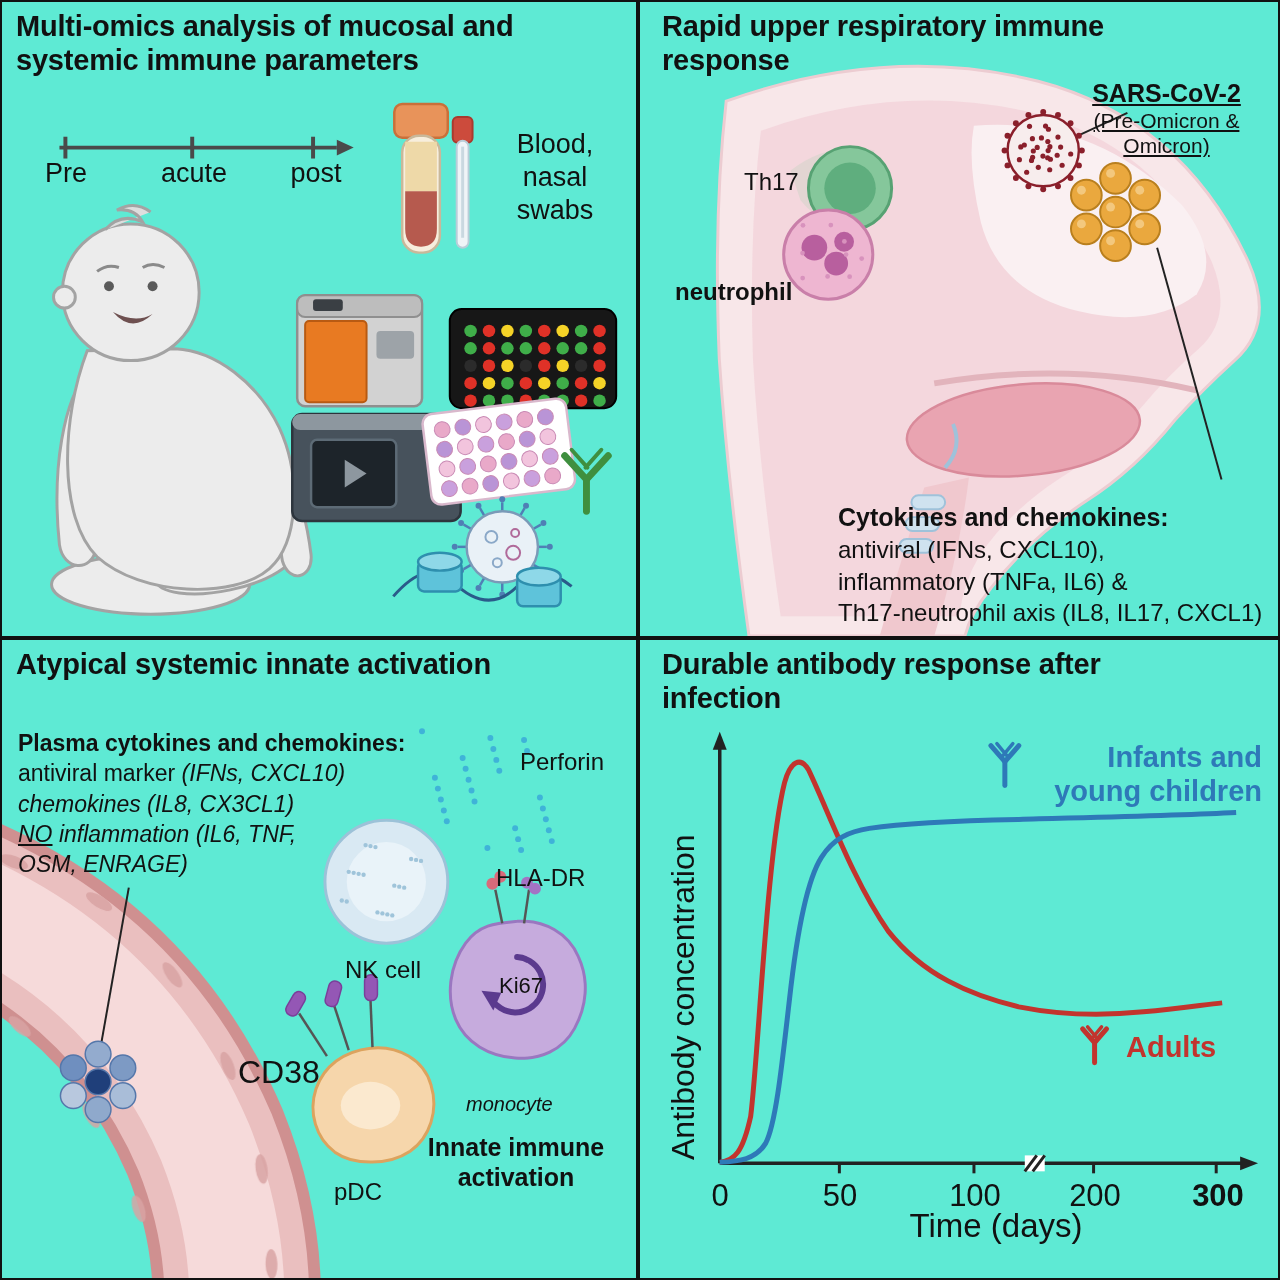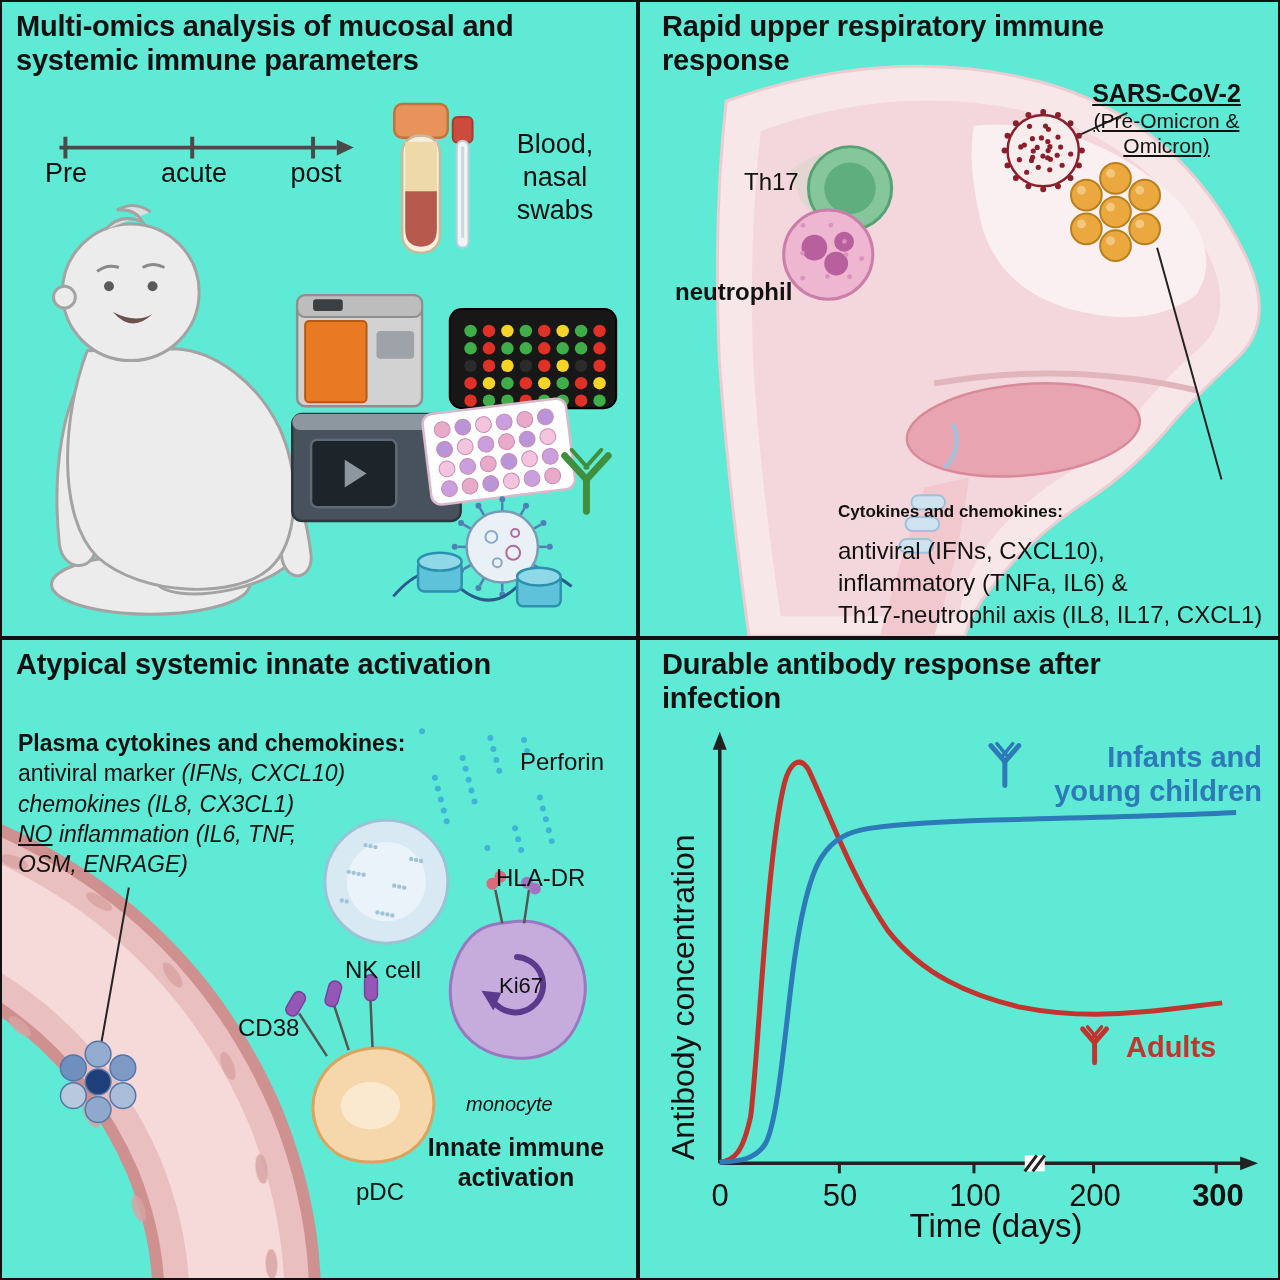--- a/index.html
+++ b/index.html
@@ -25,34 +25,34 @@
   .samples { left:476px; top:126px; width:154px; text-align:center; font-size:27px; line-height:1.22; }
 
   
   .t-q2 { left:22px; top:8px; width:572px; }
   .lbl-th17 { left:104px; top:166px; font-size:24px; }
   .lbl-neut { left:35px; top:276px; font-size:24px;font-weight:bold; }
   .virus-lbl { left:423px; top:76px; width:207px; text-align:center;text-decoration:underline; }
   .vl-main { font-weight:bold; font-size:25px; }
   .vl-sub { font-size:21px; line-height:1.2; }
   .cyt-block { left:198px; top:500px; width:432px; }
-  .cyt-head { font-weight:bold; font-size:17px; margin-bottom:13px; }
+  .cyt-head { font-weight:bold; font-size:25px; margin-bottom:2px; }
   .cyt-lines { font-size:24px; line-height:1.32; }
 
   
   .t-q3 { left:14px; top:8px; width:600px; }
   .plasma { left:16px; top:88px; width:400px; font-size:23px; line-height:1.32; }
   .ph { font-weight:bold; }
   .lbl-perforin { left:518px; top:108px; font-size:24px; }
   .lbl-nk { left:343px; top:316px; font-size:24px; }
   .lbl-hladr { left:494px; top:224px; font-size:24px; }
   .lbl-ki67 { left:497px; top:333px; font-size:22px; }
   .lbl-mono { left:464px; top:452px; font-size:20px;font-style:italic; }
-  .lbl-cd38 { left:236px; top:374px; font-size:24px; }
-  .lbl-pdc { left:332px; top:538px; font-size:24px;margin-left:22px; }
+  .lbl-cd38 { left:236px; top:413px; font-size:32px; }
+  .lbl-pdc { left:332px; top:538px; font-size:24px; }
   .activation { left:420px; top:492px; width:188px; text-align:center; font-weight:bold;
     font-size:25px; line-height:1.2; }
 
   
   .t-q4 { left:22px; top:8px; width:542px; }
   .ylab { left:24px; top:520px; transform:rotate(-90deg); transform-origin:0 0;
     font-size:32px; white-space:nowrap; }
   .xlab { left:240px; top:566px; width:232px; text-align:center; font-size:33px; }
   .xt { position:absolute; top:538px; width:60px; text-align:center; font-size:31px; }
   .xt0 { left:50px; } .xt1 { left:170px; } .xt2 { left:305px; } .xt3 { left:425px; } .xt4 { left:548px;font-weight:bold; }

